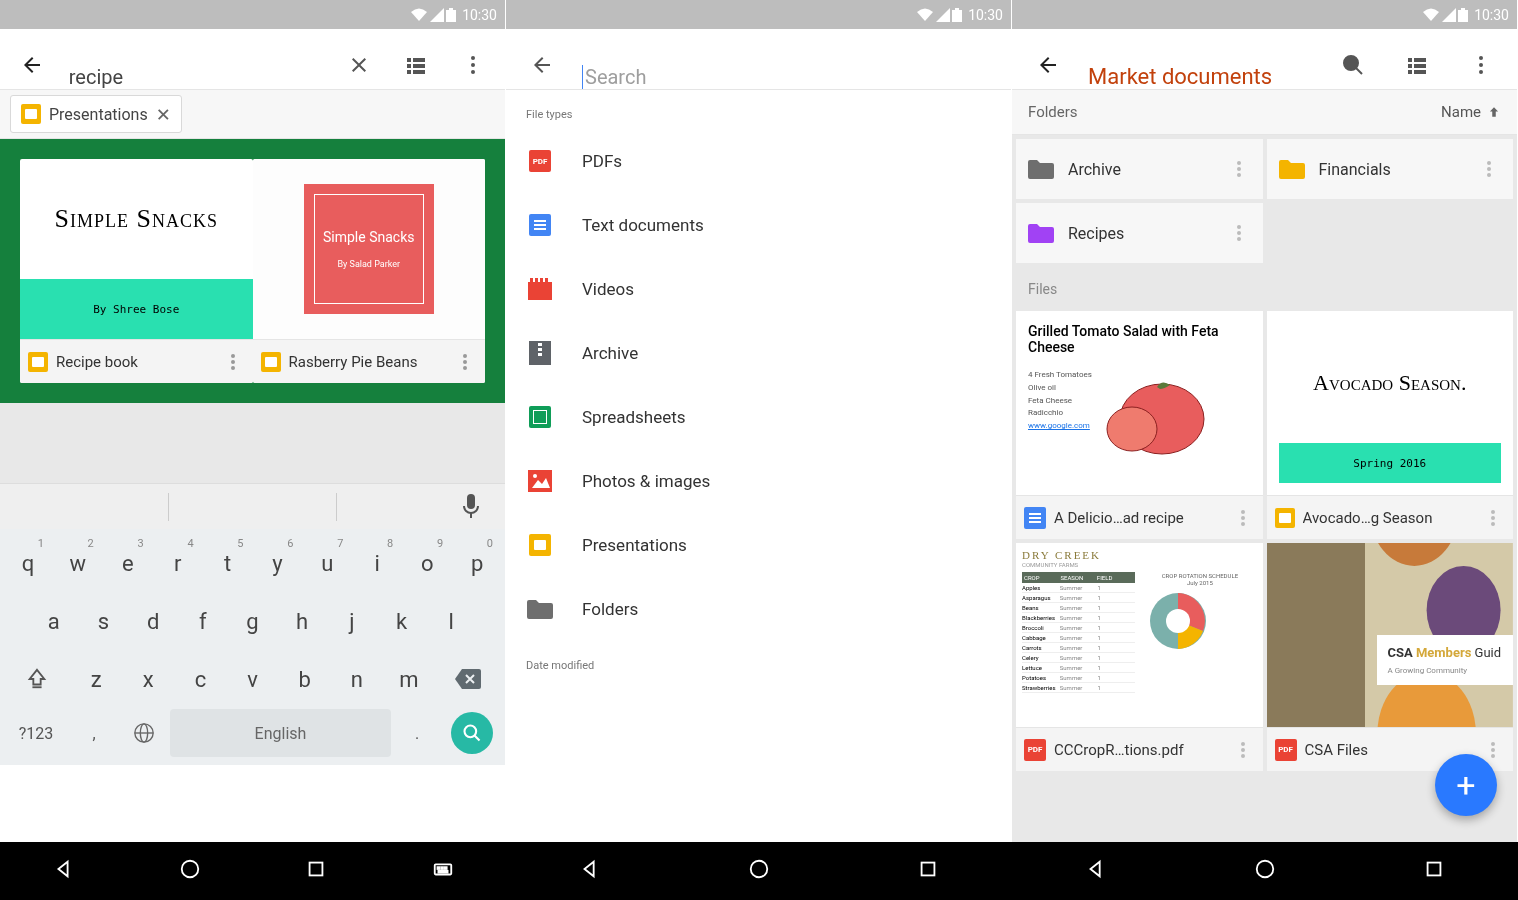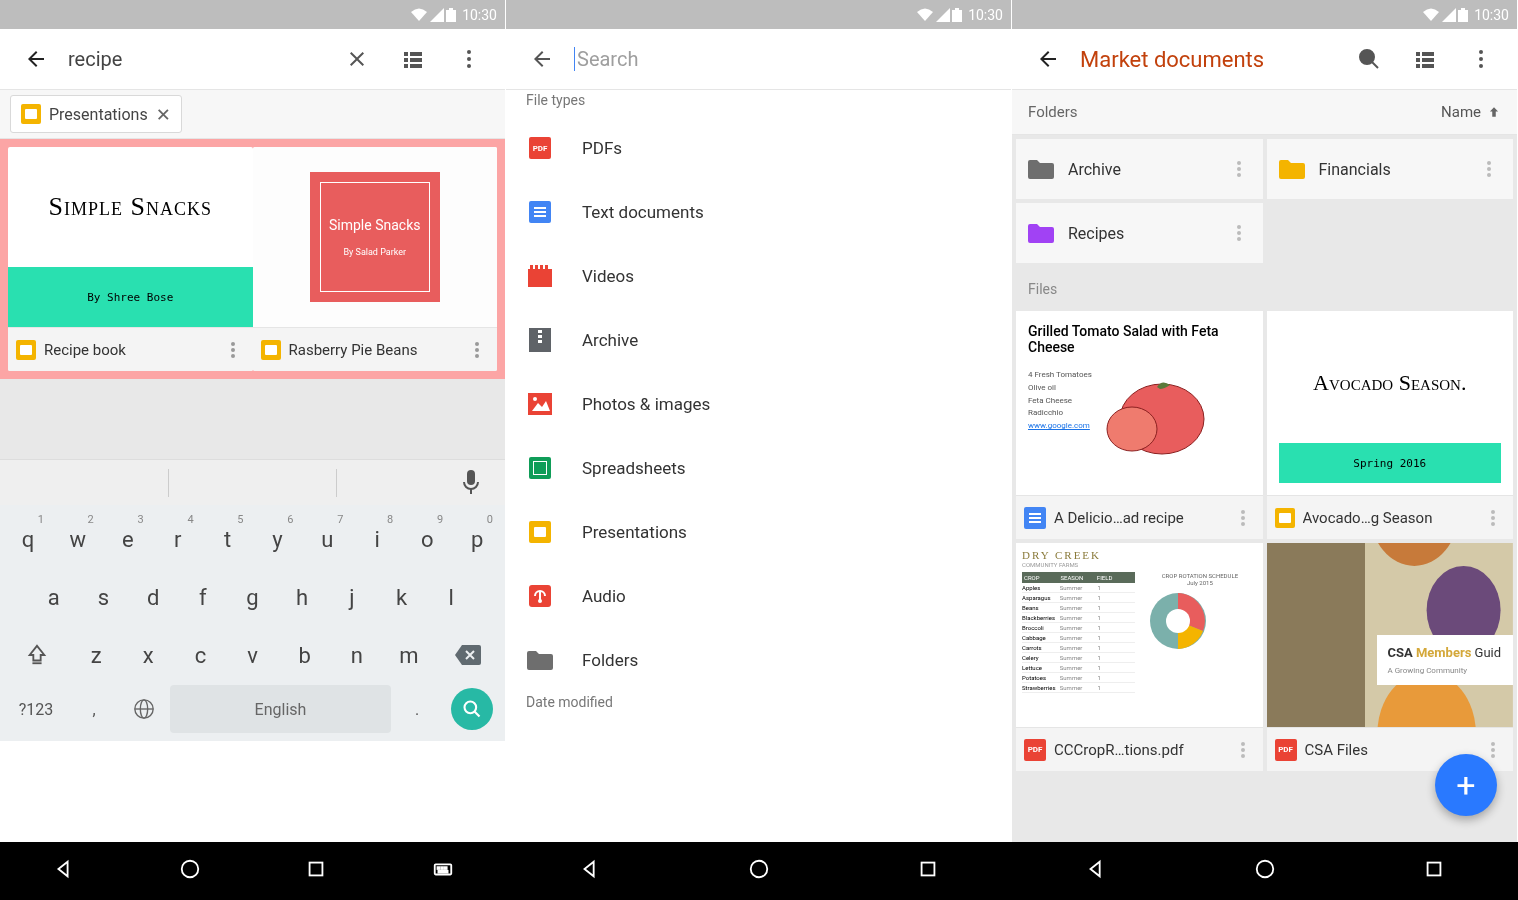--- a/index.html
+++ b/index.html
@@ -4,36 +4,36 @@
 <style>
   *{box-sizing:border-box;margin:0;padding:0;font-family:Roboto,Arial,sans-serif}
   body{width:1518px;height:900px;background:#fff;overflow:hidden;position:relative}
   .frame{display:flex;height:842px}
   .screen{width:506px;height:842px;background:#fff;position:relative;overflow:hidden;border-right:1px solid #fff}
   
   .status{height:29px;background:#bdbdbd;display:flex;align-items:center;justify-content:flex-end;padding-right:8px;gap:2px;color:#fff;font-size:14px}
   .status svg{fill:#fff}
   .status .time{font-size:14px;margin-left:4px}
   
-  .appbar{height:60px;display:flex;align-items:center;padding:0 12px;gap:8px}
+  .appbar{height:60px;display:flex;align-items:flex-end;padding:0 12px;gap:16px}
   .appbar .ico{width:48px;height:48px;display:flex;align-items:center;justify-content:center;color:#555;cursor:pointer}
   .appbar .ico svg{width:24px;height:24px;fill:#555}
   .appbar .ico.dark svg{fill:#222}
   .appbar input{flex:1;border:none;font-size:20px;color:#444;outline:none}
   .appbar input::placeholder{color:#9e9e9e}
   .appbar .title{flex:1;font-size:22px;color:#c2410c}
   
   .chiprow{height:50px;border-top:1px solid #e5e5e5;border-bottom:1px solid #e5e5e5;background:#f7f7f7;display:flex;align-items:center;padding:0 10px}
   .chip{height:38px;background:#fff;border:1px solid #d9d9d9;border-radius:3px;display:flex;align-items:center;padding:0 10px;gap:8px}
   .slide-ico{width:20px;height:20px;background:#f4b400;border-radius:2px;display:flex;align-items:center;justify-content:center}
   .slide-ico::after{content:'';width:12px;height:10px;background:#fff;border-radius:1px}
   .chip span{font-size:16px;color:#444}
   .chip .x{font-size:18px;color:#666;cursor:pointer}
   
-  .grid{display:flex;gap:0;padding:8px;background:#fca5a5}
+  .grid{display:flex;gap:0;padding:20px;background:#15803d}
   .card{width:50%;background:#fff;border-radius:2px;overflow:hidden}
   .card .thumb{height:180px;display:flex;align-items:center;justify-content:center;position:relative}
   .card .foot{height:44px;background:#f4f4f4;display:flex;align-items:center;padding:0 8px;gap:8px;border-top:1px solid #e5e5e5}
   .card .foot .name{flex:1;font-size:15px;color:#333;white-space:nowrap;overflow:hidden;text-overflow:ellipsis}
   .dots{width:24px;height:24px;display:flex;align-items:center;justify-content:center;cursor:pointer}
   .dots svg{width:4px;height:16px}
   
   .t1{flex-direction:column}
   .t1 .top{height:120px;width:100%;display:flex;align-items:center;justify-content:center;font-family:'Times New Roman',serif;font-variant:small-caps;font-size:26px;letter-spacing:1px}
   .t1 .band{height:60px;width:100%;background:#29e0b0;display:flex;align-items:center;justify-content:center;font-size:11px;font-family:monospace}
@@ -48,21 +48,21 @@
   .keyboard{background:#eceff1;padding:6px 4px 8px}
   .krow{display:flex;justify-content:center;gap:2px;margin-bottom:2px}
   .key{flex:1;height:56px;display:flex;align-items:center;justify-content:center;font-size:22px;color:#444;position:relative;cursor:pointer}
   .key .num{position:absolute;top:2px;right:8px;font-size:11px;color:#888}
   .spacer{width:24px}
   .brow{display:flex;gap:2px}
   .bk{height:48px;display:flex;align-items:center;justify-content:center;color:#555;font-size:16px;cursor:pointer}
   .space{flex:1;background:#dfe3e5;border-radius:4px;color:#666;font-size:16px}
   .search-fab{width:42px;height:42px;background:#27b9a5;border-radius:50%;display:flex;align-items:center;justify-content:center}
   
-  .section-h{font-size:14px;color:#777;padding:2px 20px 8px;border-top:1px solid #e5e5e5}
+  .section-h{font-size:11px;color:#777;padding:18px 20px 8px;border-top:1px solid #e5e5e5}
   .type-list{}
   .type-item{height:64px;display:flex;align-items:center;padding:0 20px;gap:28px;cursor:pointer}
   .type-item .ic{width:28px;height:28px;display:flex;align-items:center;justify-content:center}
   .type-item .lbl{font-size:17px;color:#333}
   
   .sub{height:46px;background:#f7f7f7;display:flex;align-items:center;padding:0 16px;font-size:15px;color:#666;border-top:1px solid #e5e5e5;border-bottom:1px solid #e5e5e5}
   .sub .sort{margin-left:auto;display:flex;align-items:center;gap:6px;color:#555}
   .foldergrid{display:flex;flex-wrap:wrap;gap:4px;padding:4px;background:#e8e8e8}
   .folder-card{flex:1 1 calc(50% - 2px);height:60px;background:#f7f7f7;display:flex;align-items:center;padding:0 12px;gap:14px}
   .folder-card.blank{background:#e8e8e8}
@@ -318,49 +318,39 @@
               <rect width="22" height="24" fill="#5f6368"></rect>
               <rect x="9" y="2" width="4" height="3" fill="#fff"></rect>
               <rect x="9" y="7" width="4" height="3" fill="#fff"></rect>
               <rect x="9" y="12" width="4" height="3" fill="#fff"></rect>
             </svg>
           </div>
           <div class="lbl">Archive</div>
         </div>
         <div class="type-item">
           <div class="ic">
+            <div class="sheet-badge"></div>
+          </div>
+          <div class="lbl">Spreadsheets</div>
+        </div>
+        <div class="type-item">
+          <div class="ic">
             <svg width="24" height="22">
               <rect width="24" height="22" fill="#ea4335"></rect>
               <path d="M4 18 L10 10 L14 14 L18 8 L22 18 Z" fill="#fff"></path>
               <circle cx="7" cy="6" r="2" fill="#fff"></circle>
             </svg>
           </div>
           <div class="lbl">Photos &amp; images</div>
         </div>
         <div class="type-item">
           <div class="ic">
-            <div class="sheet-badge"></div>
-          </div>
-          <div class="lbl">Spreadsheets</div>
-        </div>
-        <div class="type-item">
-          <div class="ic">
             <span class="slide-ico" style="width:22px;height:22px"></span>
           </div>
           <div class="lbl">Presentations</div>
-        </div>
-        <div class="type-item">
-          <div class="ic">
-            <svg width="22" height="22">
-              <rect width="22" height="22" rx="3" fill="#ea4335"></rect>
-              <path d="M6 11 a5 5 0 0 1 10 0 M11 6 v10" stroke="#fff" stroke-width="2" fill="none"></path>
-              <circle cx="11" cy="16" r="2" fill="#fff"></circle>
-            </svg>
-          </div>
-          <div class="lbl">Audio</div>
         </div>
         <div class="type-item">
           <div class="ic">
             <svg width="26" height="20">
               <path d="M0 3 a2 2 0 0 1 2 -2 h7 l3 3 h12 a2 2 0 0 1 2 2 v12 a2 2 0 0 1 -2 2 H2 a2 2 0 0 1 -2 -2 Z" fill="#6E6E6E"></path>
             </svg>
           </div>
           <div class="lbl">Folders</div>
         </div>
       </div>

